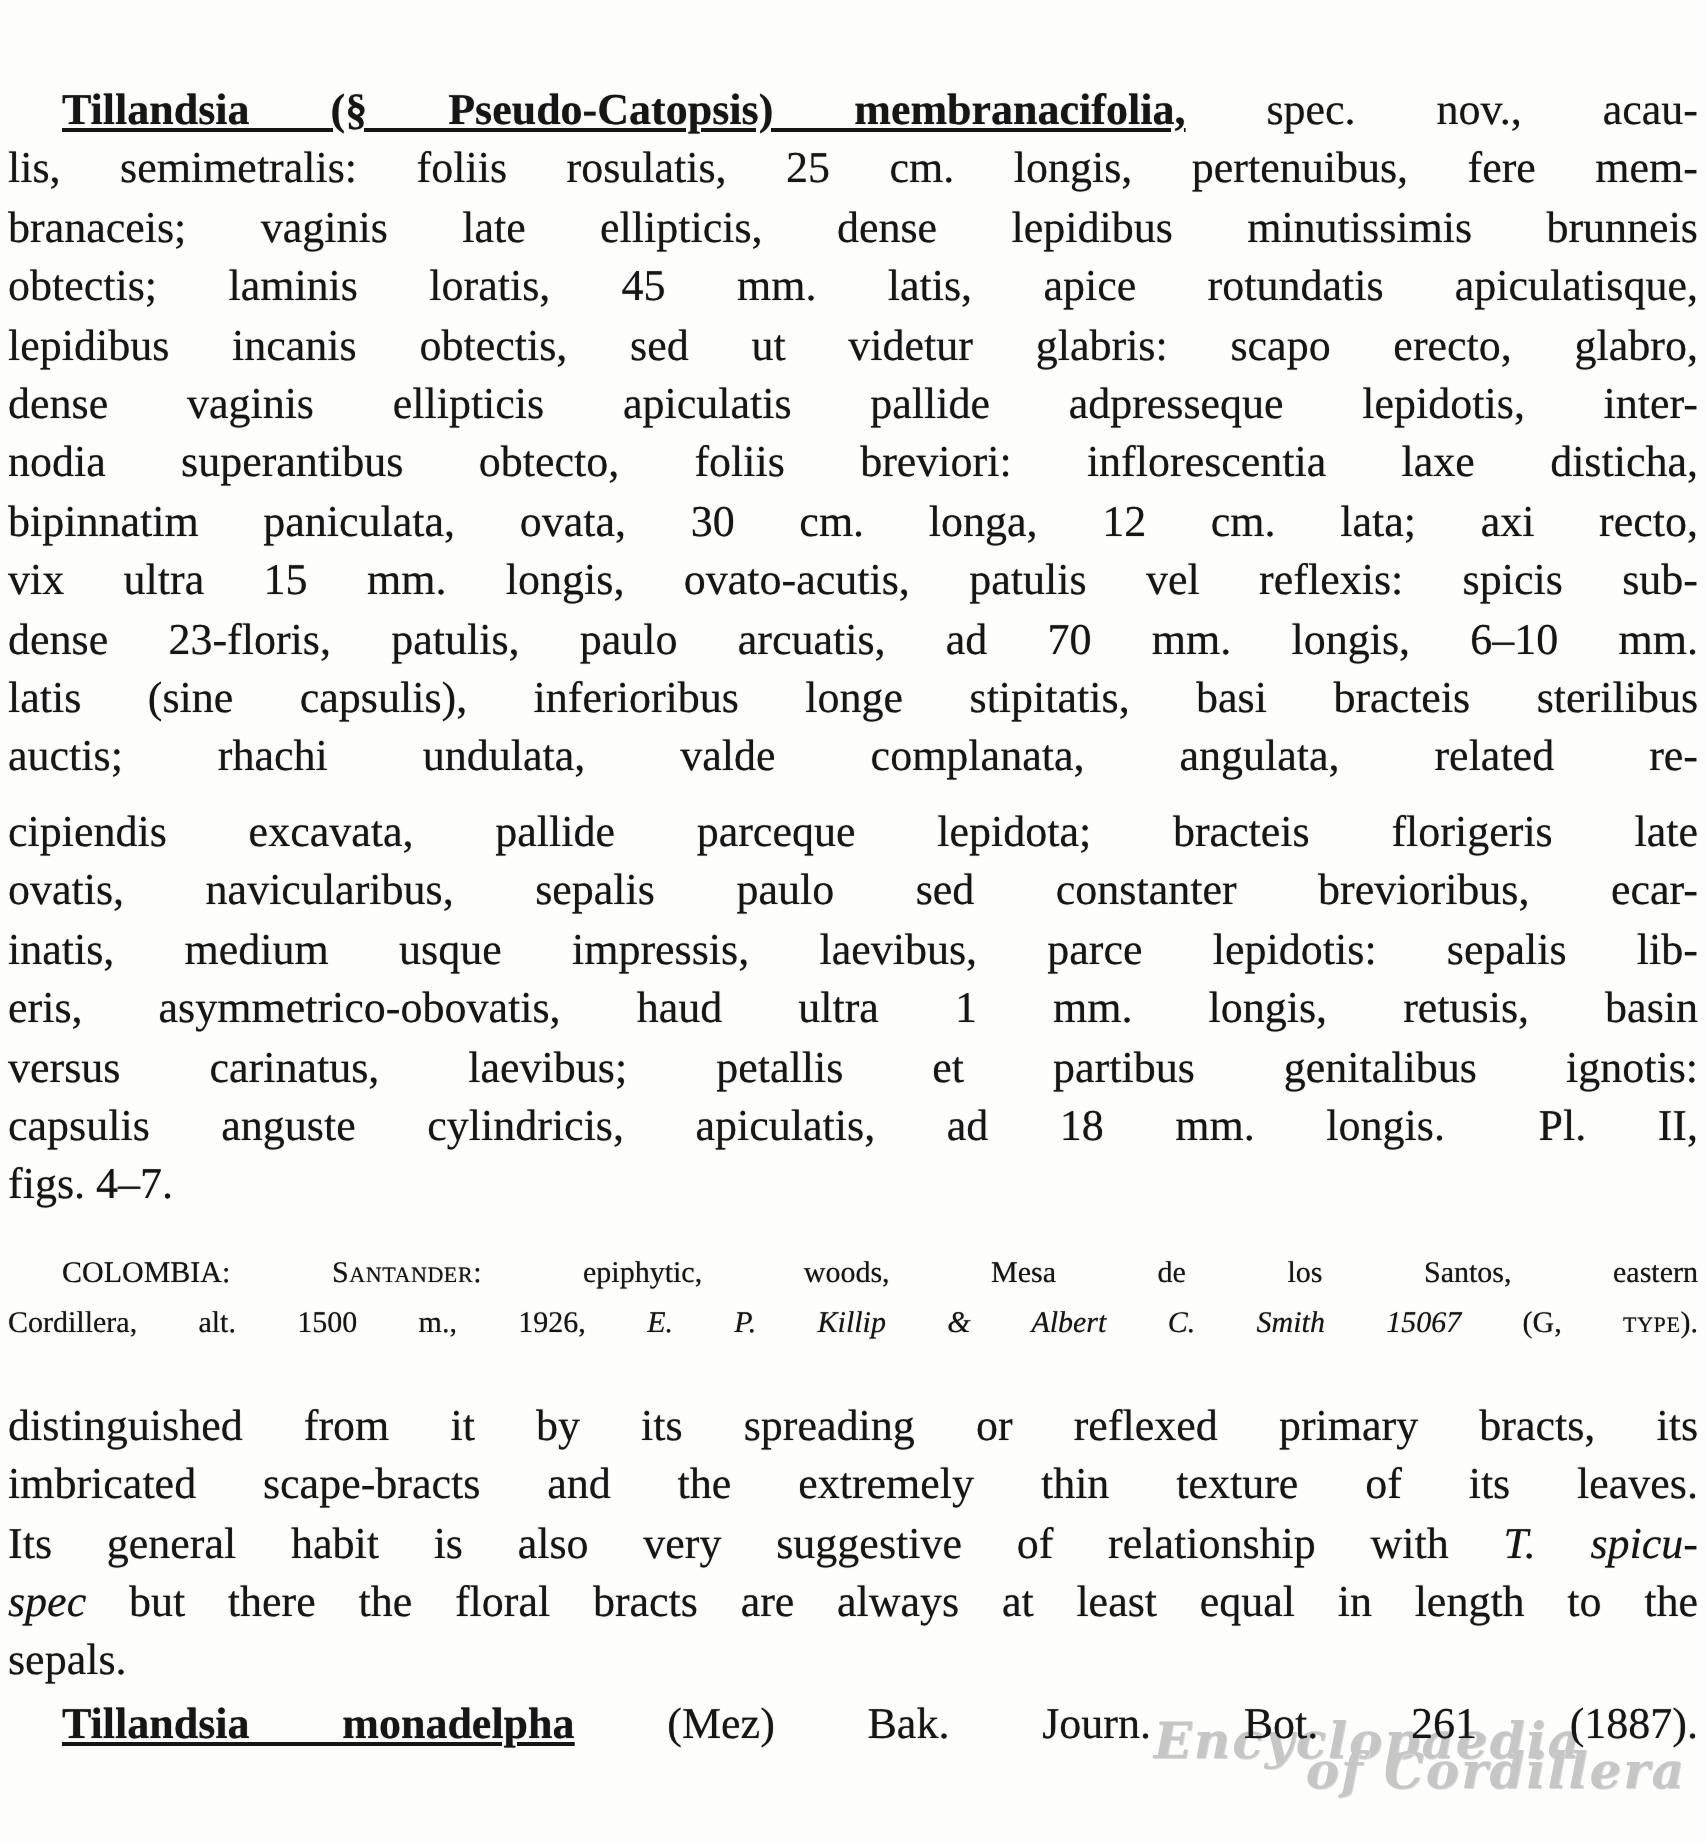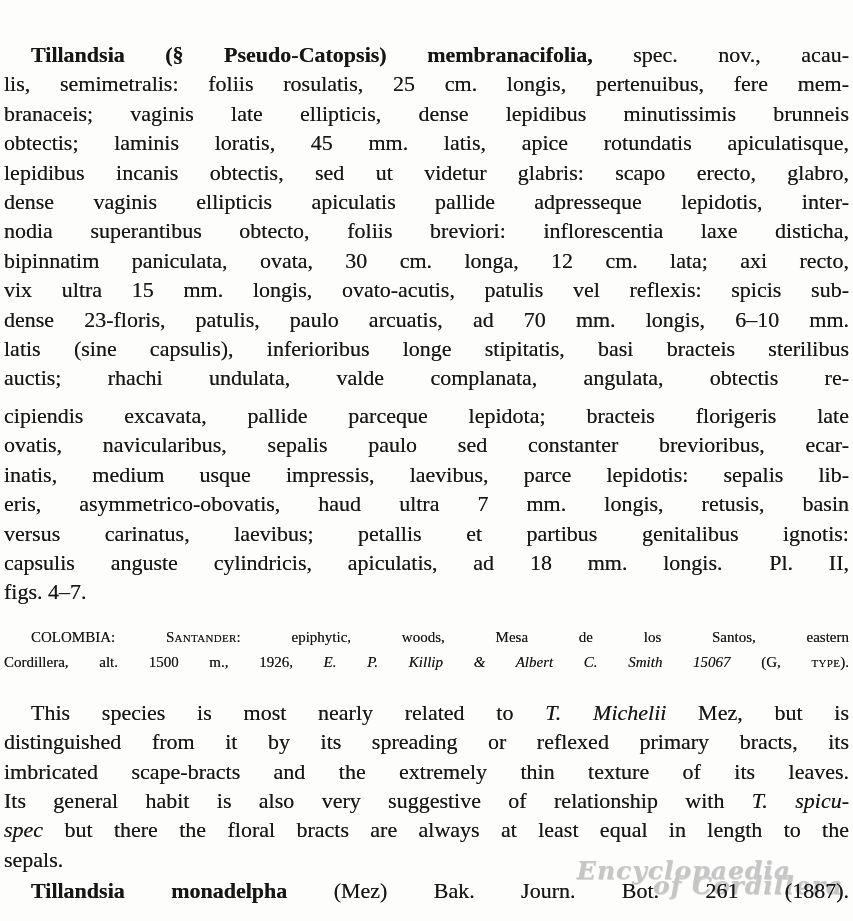--- a/index.html
+++ b/index.html
@@ -33,21 +33,21 @@
 
   .line {
     text-align: justify;
     text-align-last: justify;
     text-justify: inter-word;
   }
   .line.end    { text-align-last: left; font-family: Liberation Serif, serif; }
   .line.indent { text-indent: 27px; }
 
   .run-plain     { font-style: normal; }
-  .run-bold      { font-weight: bold; }
+  .run-bold      { font-weight: bold; text-decoration: underline; }
   .run-italic    { font-style: italic; }
   .run-smallcaps { font-variant: small-caps; letter-spacing: 0.3px; }
 
   .watermark { position: absolute; z-index: 0; right: 0; bottom: 0; width: 100%; height: 100%; }
   .wm-line {
     position: absolute;
     font-family: "DejaVu Serif", serif;
     font-style: italic;
     font-weight: bold;
     color: #c6c6c6;
@@ -74,35 +74,34 @@
         <div class="line"><span class="run-plain">lis, semimetralis: foliis rosulatis, 25 cm. longis, pertenuibus, fere mem-</span></div>
         <div class="line"><span class="run-plain">branaceis; vaginis late ellipticis, dense lepidibus minutissimis brunneis</span></div>
         <div class="line"><span class="run-plain">obtectis; laminis loratis, 45 mm. latis, apice rotundatis apiculatisque,</span></div>
         <div class="line"><span class="run-plain">lepidibus incanis obtectis, sed ut videtur glabris: scapo erecto, glabro,</span></div>
         <div class="line"><span class="run-plain">dense vaginis ellipticis apiculatis pallide adpresseque lepidotis, inter-</span></div>
         <div class="line"><span class="run-plain">nodia superantibus obtecto, foliis breviori: inflorescentia laxe disticha,</span></div>
         <div class="line"><span class="run-plain">bipinnatim paniculata, ovata, 30 cm. longa, 12 cm. lata; axi recto,</span></div>
         <div class="line"><span class="run-plain">vix ultra 15 mm. longis, ovato-acutis, patulis vel reflexis: spicis sub-</span></div>
         <div class="line"><span class="run-plain">dense 23-floris, patulis, paulo arcuatis, ad 70 mm. longis, 6–10 mm.</span></div>
         <div class="line"><span class="run-plain">latis (sine capsulis), inferioribus longe stipitatis, basi bracteis sterilibus</span></div>
-        <div class="line"><span class="run-plain">auctis; rhachi undulata, valde complanata, angulata, obtectis re-</span></div>
+        <div class="line"><span class="run-plain">auctis; rhachi undulata, valde complanata, angulata, related re-</span></div>
         <div class="line" style="margin-top: 8px;"><span class="run-plain">cipiendis excavata, pallide parceque lepidota; bracteis florigeris late</span></div>
         <div class="line"><span class="run-plain">ovatis, navicularibus, sepalis paulo sed constanter brevioribus, ecar-</span></div>
         <div class="line"><span class="run-plain">inatis, medium usque impressis, laevibus, parce lepidotis: sepalis lib-</span></div>
-        <div class="line"><span class="run-plain">eris, asymmetrico-obovatis, haud ultra 7 mm. longis, retusis, basin</span></div>
+        <div class="line"><span class="run-plain">eris, asymmetrico-obovatis, haud ultra 1 mm. longis, retusis, basin</span></div>
         <div class="line"><span class="run-plain">versus carinatus, laevibus; petallis et partibus genitalibus ignotis:</span></div>
         <div class="line"><span class="run-plain">capsulis anguste cylindricis, apiculatis, ad 18 mm. longis.  Pl. II,</span></div>
         <div class="line end"><span class="run-plain">figs. 4–7.</span></div>
       </div>
       <div class="para small p-locality">
         <div class="line indent"><span class="run-plain">COLOMBIA: </span><span class="run-smallcaps">Santander</span><span class="run-plain">: epiphytic, woods, Mesa de los Santos, eastern</span></div>
         <div class="line"><span class="run-plain">Cordillera, alt. 1500 m., 1926, </span><span class="run-italic">E. P. Killip &amp; Albert C. Smith 15067</span><span class="run-plain"> (G, </span><span class="run-smallcaps">type</span><span class="run-plain">).</span></div>
       </div>
       <div class="para main p-discussion">
-        <div class="line indent"><span class="run-plain">This species is most nearly related to </span><span class="run-italic">T. Michelii</span><span class="run-plain"> Mez, but is</span></div>
         <div class="line"><span class="run-plain">distinguished from it by its spreading or reflexed primary bracts, its</span></div>
         <div class="line"><span class="run-plain">imbricated scape-bracts and the extremely thin texture of its leaves.</span></div>
         <div class="line"><span class="run-plain">Its general habit is also very suggestive of relationship with </span><span class="run-italic">T. spicu-</span></div>
         <div class="line"><span class="run-italic">spec</span><span class="run-plain"> but there the floral bracts are always at least equal in length to the</span></div>
         <div class="line end"><span class="run-plain">sepals.</span></div>
       </div>
       <div class="para main p-citation">
         <div class="line indent"><span class="run-bold">Tillandsia monadelpha</span><span class="run-plain"> (Mez) Bak. Journ. Bot. 261 (1887).</span></div>
       </div>
     </div>

